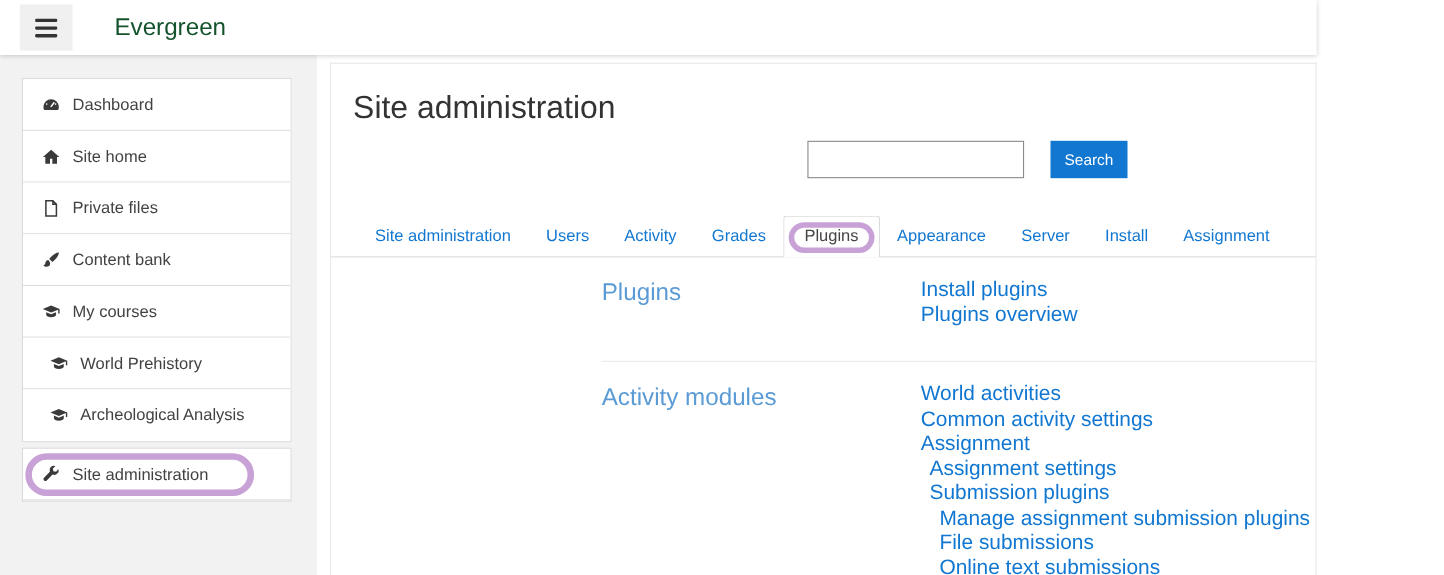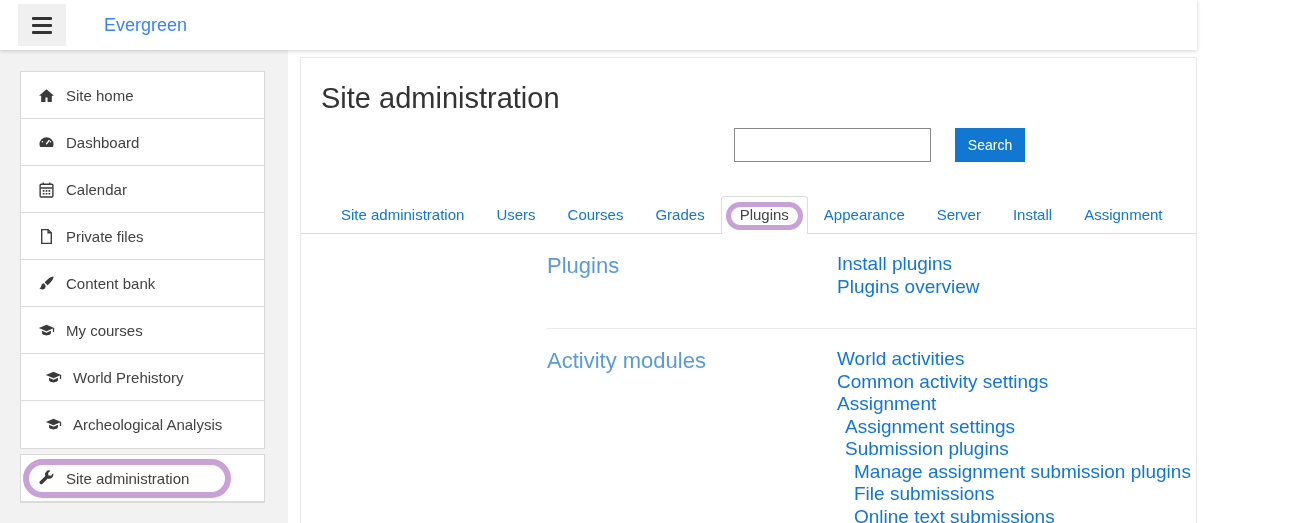--- a/index.html
+++ b/index.html
@@ -16,21 +16,21 @@
     width:1197px; height:50px; background:#fff;
     display:flex; align-items:center;
     box-shadow:0 1px 4px rgba(0,0,0,.18);
   }
   .burger-btn {
     width:48px; height:42px; margin-left:18px;
     background:#f0f0f0; border:none; cursor:pointer;
     display:flex; flex-direction:column; align-items:center; justify-content:center; gap:4px;
   }
   .burger-btn span { display:block; width:20px; height:3px; background:#333; border-radius:1px; }
-  .brand { margin-left:38px; font-size:18px; color:#3b82f6; }
+  .brand { margin-left:38px; font-size:22px; color:#14532d; }
 
   
   .band { position:relative; display:flex; width:1197px; height:473px; background:#f2f2f2; }
 
   
   .sidebar { width:288px; flex:0 0 288px; }
   .nav-list {
     margin:21px 0 0 20px; width:245px;
     background:#fff; border:1px solid #d9d9d9;
   }
@@ -123,45 +123,35 @@
   <div class="brand">Evergreen</div>
 </header>
 
 <div class="band">
 
   <aside class="sidebar">
     <nav class="nav-list">
       <div class="nav-item">
         <span class="nav-icon">
           <svg viewBox="0 0 16 16">
-              <path d="M8 2 1 8.2h2V14h4v-4.2h2V14h4V8.2h2z" fill="#3a3a3a"></path>
-            </svg>
-        </span>
-        <span class="nav-label">Site home</span>
-      </div>
-      <div class="nav-item">
-        <span class="nav-icon">
-          <svg viewBox="0 0 16 16">
               <path d="M8 3A6.6 6.6 0 0 0 1.4 9.6c0 1 .25 1.9.7 2.7h11.8c.45-.8.7-1.7.7-2.7A6.6 6.6 0 0 0 8 3z" fill="#3a3a3a"></path>
               <rect x="7.35" y="4.6" width="1.3" height="5.2" rx=".65" fill="#fff" transform="rotate(38 8 9.2)"></rect>
               <circle cx="4.2" cy="7.2" r=".7" fill="#fff"></circle>
               <circle cx="11.8" cy="7.2" r=".7" fill="#fff"></circle>
             </svg>
         </span>
         <span class="nav-label">Dashboard</span>
       </div>
       <div class="nav-item">
         <span class="nav-icon">
           <svg viewBox="0 0 16 16">
-              <rect x="2" y="3" width="12" height="12" rx="1" fill="none" stroke="#3a3a3a" stroke-width="1.3"></rect>
-              <path d="M2.6 6.6h10.8M5 3V1.4M11 3V1.4" stroke="#3a3a3a" stroke-width="1.3" fill="none"></path>
-              <path d="M4.5 8.5h1.6v1.6H4.5zM7.2 8.5h1.6v1.6H7.2zM9.9 8.5h1.6v1.6H9.9zM4.5 11.2h1.6v1.6H4.5zM7.2 11.2h1.6v1.6H7.2zM9.9 11.2h1.6v1.6H9.9z" fill="#3a3a3a"></path>
-            </svg>
-        </span>
-        <span class="nav-label">Calendar</span>
+              <path d="M8 2 1 8.2h2V14h4v-4.2h2V14h4V8.2h2z" fill="#3a3a3a"></path>
+            </svg>
+        </span>
+        <span class="nav-label">Site home</span>
       </div>
       <div class="nav-item">
         <span class="nav-icon">
           <svg viewBox="0 0 16 16">
               <path d="M3.5 1.5h6l3 3v10h-9z" fill="none" stroke="#3a3a3a" stroke-width="1.3"></path>
               <path d="M9.5 1.5v3h3" fill="none" stroke="#3a3a3a" stroke-width="1.3"></path>
             </svg>
         </span>
         <span class="nav-label">Private files</span>
       </div>
@@ -222,21 +212,21 @@
       <h1 class="page-title">Site administration</h1>
 
       <div class="search-row">
         <input class="search-input" type="text" value="" style="">
         <button class="search-btn">Search</button>
       </div>
 
       <nav class="tabs">
         <a class="tab">Site administration</a>
         <a class="tab">Users</a>
-        <a class="tab">Courses</a>
+        <a class="tab">Activity</a>
         <a class="tab">Grades</a>
         <a class="tab active">
           <span>Plugins</span>
           <span class="pill-tab"></span>
         </a>
         <a class="tab">Appearance</a>
         <a class="tab">Server</a>
         <a class="tab">Install</a>
         <a class="tab">Assignment</a>
       </nav>

